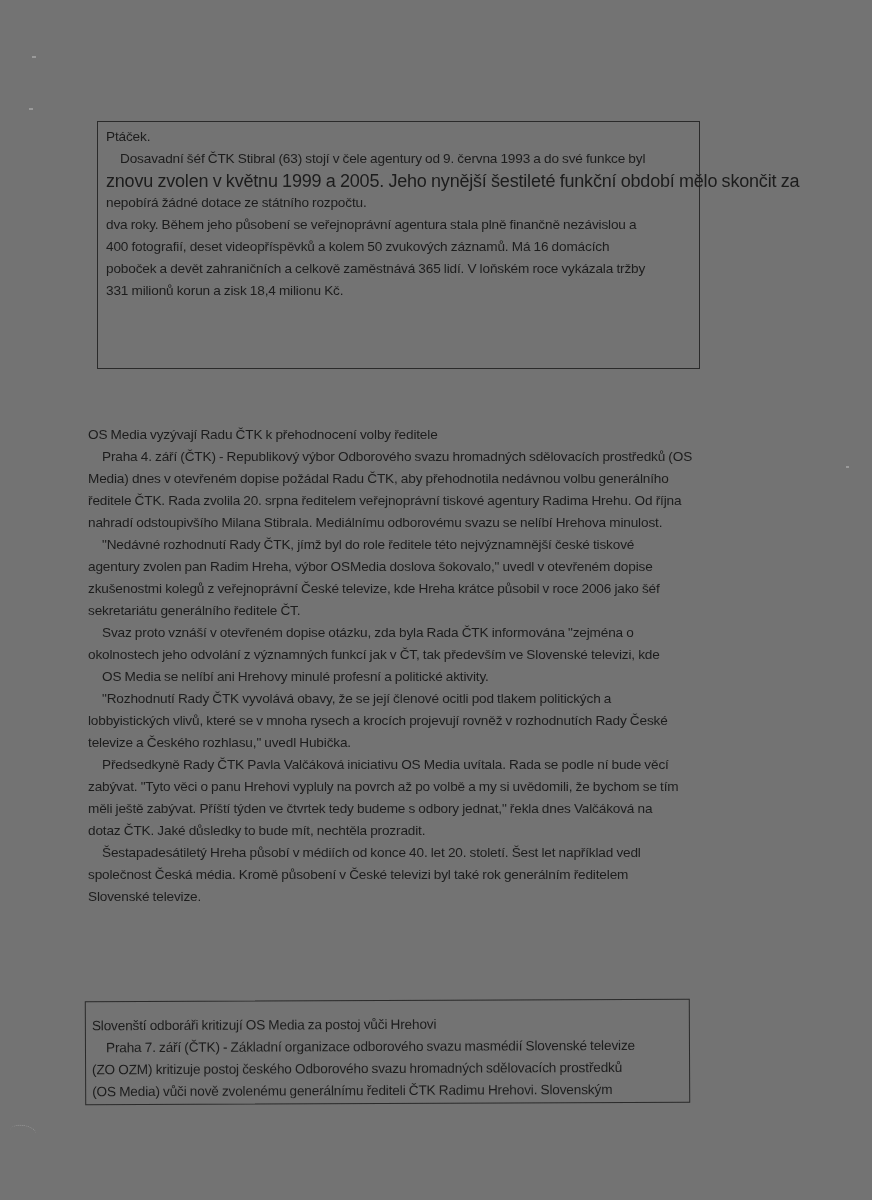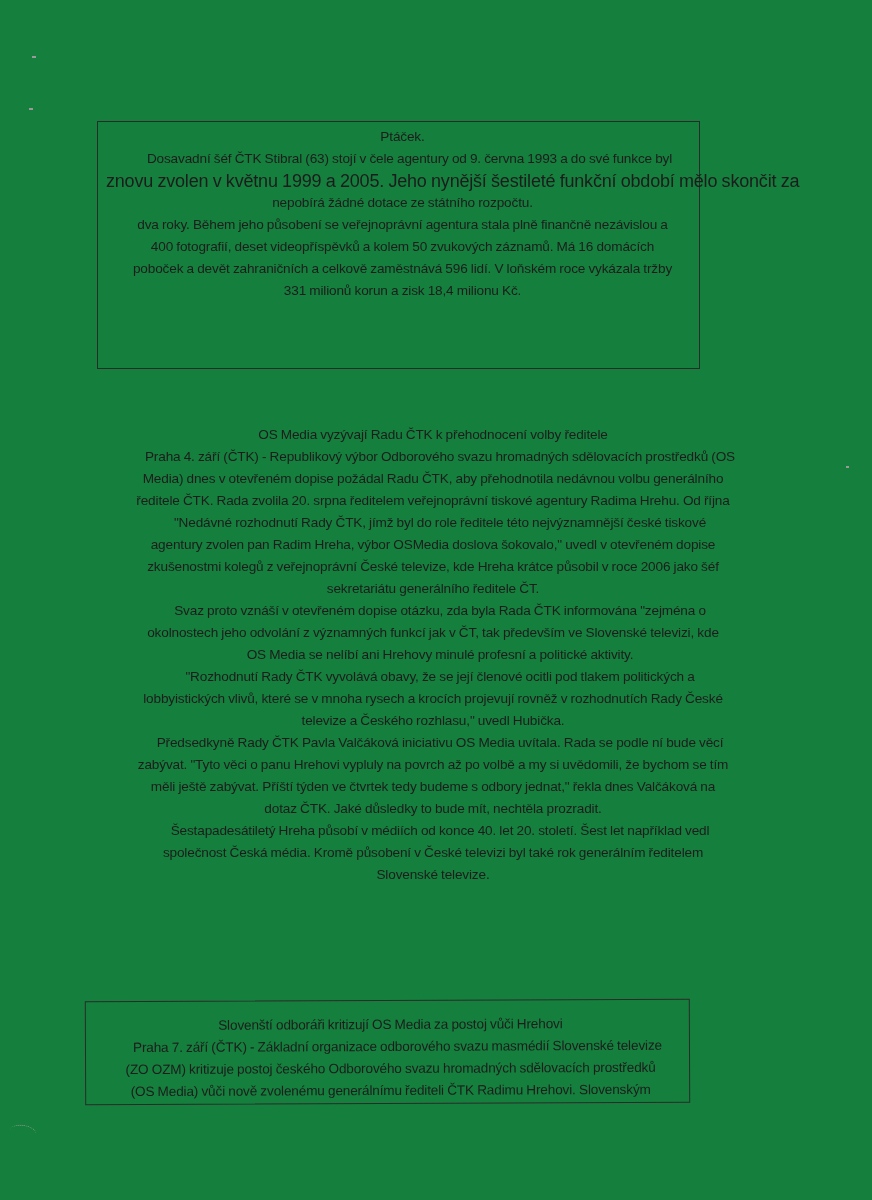--- a/index.html
+++ b/index.html
@@ -12,22 +12,21 @@
       height: 1200px;
       position: relative;
       overflow: hidden;
       font-family: "Liberation Sans", "DejaVu Sans", sans-serif;
       color: #1c1c1c;
     }
     .page {
       position: absolute;
       left: 0; top: 0;
       width: 872px; height: 1200px;
-      background: #15803d;
-      text-align: center;
+      background: #737373;
     }
     .txt {
       font-size: 13.6px;
       line-height: 22px;
       letter-spacing: -0.15px;
       word-spacing: -0.4px;
     }
     .line {
       display: block;
       white-space: nowrap;
@@ -85,30 +84,31 @@
   <div class="curl"></div>
 
   <div id="box-top" class="box">
     <div class="txt">
       <span class="line">Ptáček.</span>
       <span class="line indent">Dosavadní šéf ČTK Stibral (63) stojí v čele agentury od 9. června 1993 a do své funkce byl</span>
       <span class="line small">znovu zvolen v květnu 1999 a 2005. Jeho nynější šestileté funkční období mělo skončit za</span>
       <span class="line">nepobírá žádné dotace ze státního rozpočtu.</span>
       <span class="line">dva roky. Během jeho působení se veřejnoprávní agentura stala plně finančně nezávislou a</span>
       <span class="line">400 fotografií, deset videopříspěvků a kolem 50 zvukových záznamů. Má 16 domácích</span>
-      <span class="line">poboček a devět zahraničních a celkově zaměstnává 596 lidí. V loňském roce vykázala tržby</span>
+      <span class="line">poboček a devět zahraničních a celkově zaměstnává 365 lidí. V loňském roce vykázala tržby</span>
       <span class="line">331 milionů korun a zisk 18,4 milionu Kč.</span>
     </div>
   </div>
 
   <div id="article-main" class="txt">
     <span class="line">OS Media vyzývají Radu ČTK k přehodnocení volby ředitele</span>
     <span class="line indent">Praha 4. září (ČTK) - Republikový výbor Odborového svazu hromadných sdělovacích prostředků (OS</span>
     <span class="line">Media) dnes v otevřeném dopise požádal Radu ČTK, aby přehodnotila nedávnou volbu generálního</span>
     <span class="line">ředitele ČTK. Rada zvolila 20. srpna ředitelem veřejnoprávní tiskové agentury Radima Hrehu. Od října</span>
+    <span class="line">nahradí odstoupivšího Milana Stibrala. Mediálnímu odborovému svazu se nelíbí Hrehova minulost.</span>
     <span class="line indent">"Nedávné rozhodnutí Rady ČTK, jímž byl do role ředitele této nejvýznamnější české tiskové</span>
     <span class="line">agentury zvolen pan Radim Hreha, výbor OSMedia doslova šokovalo," uvedl v otevřeném dopise</span>
     <span class="line">zkušenostmi kolegů z veřejnoprávní České televize, kde Hreha krátce působil v roce 2006 jako šéf</span>
     <span class="line">sekretariátu generálního ředitele ČT.</span>
     <span class="line indent">Svaz proto vznáší v otevřeném dopise otázku, zda byla Rada ČTK informována "zejména o</span>
     <span class="line">okolnostech jeho odvolání z významných funkcí jak v ČT, tak především ve Slovenské televizi, kde</span>
     <span class="line indent">OS Media se nelíbí ani Hrehovy minulé profesní a politické aktivity.</span>
     <span class="line indent">"Rozhodnutí Rady ČTK vyvolává obavy, že se její členové ocitli pod tlakem politických a</span>
     <span class="line">lobbyistických vlivů, které se v mnoha rysech a krocích projevují rovněž v rozhodnutích Rady České</span>
     <span class="line">televize a Českého rozhlasu," uvedl Hubička.</span>

